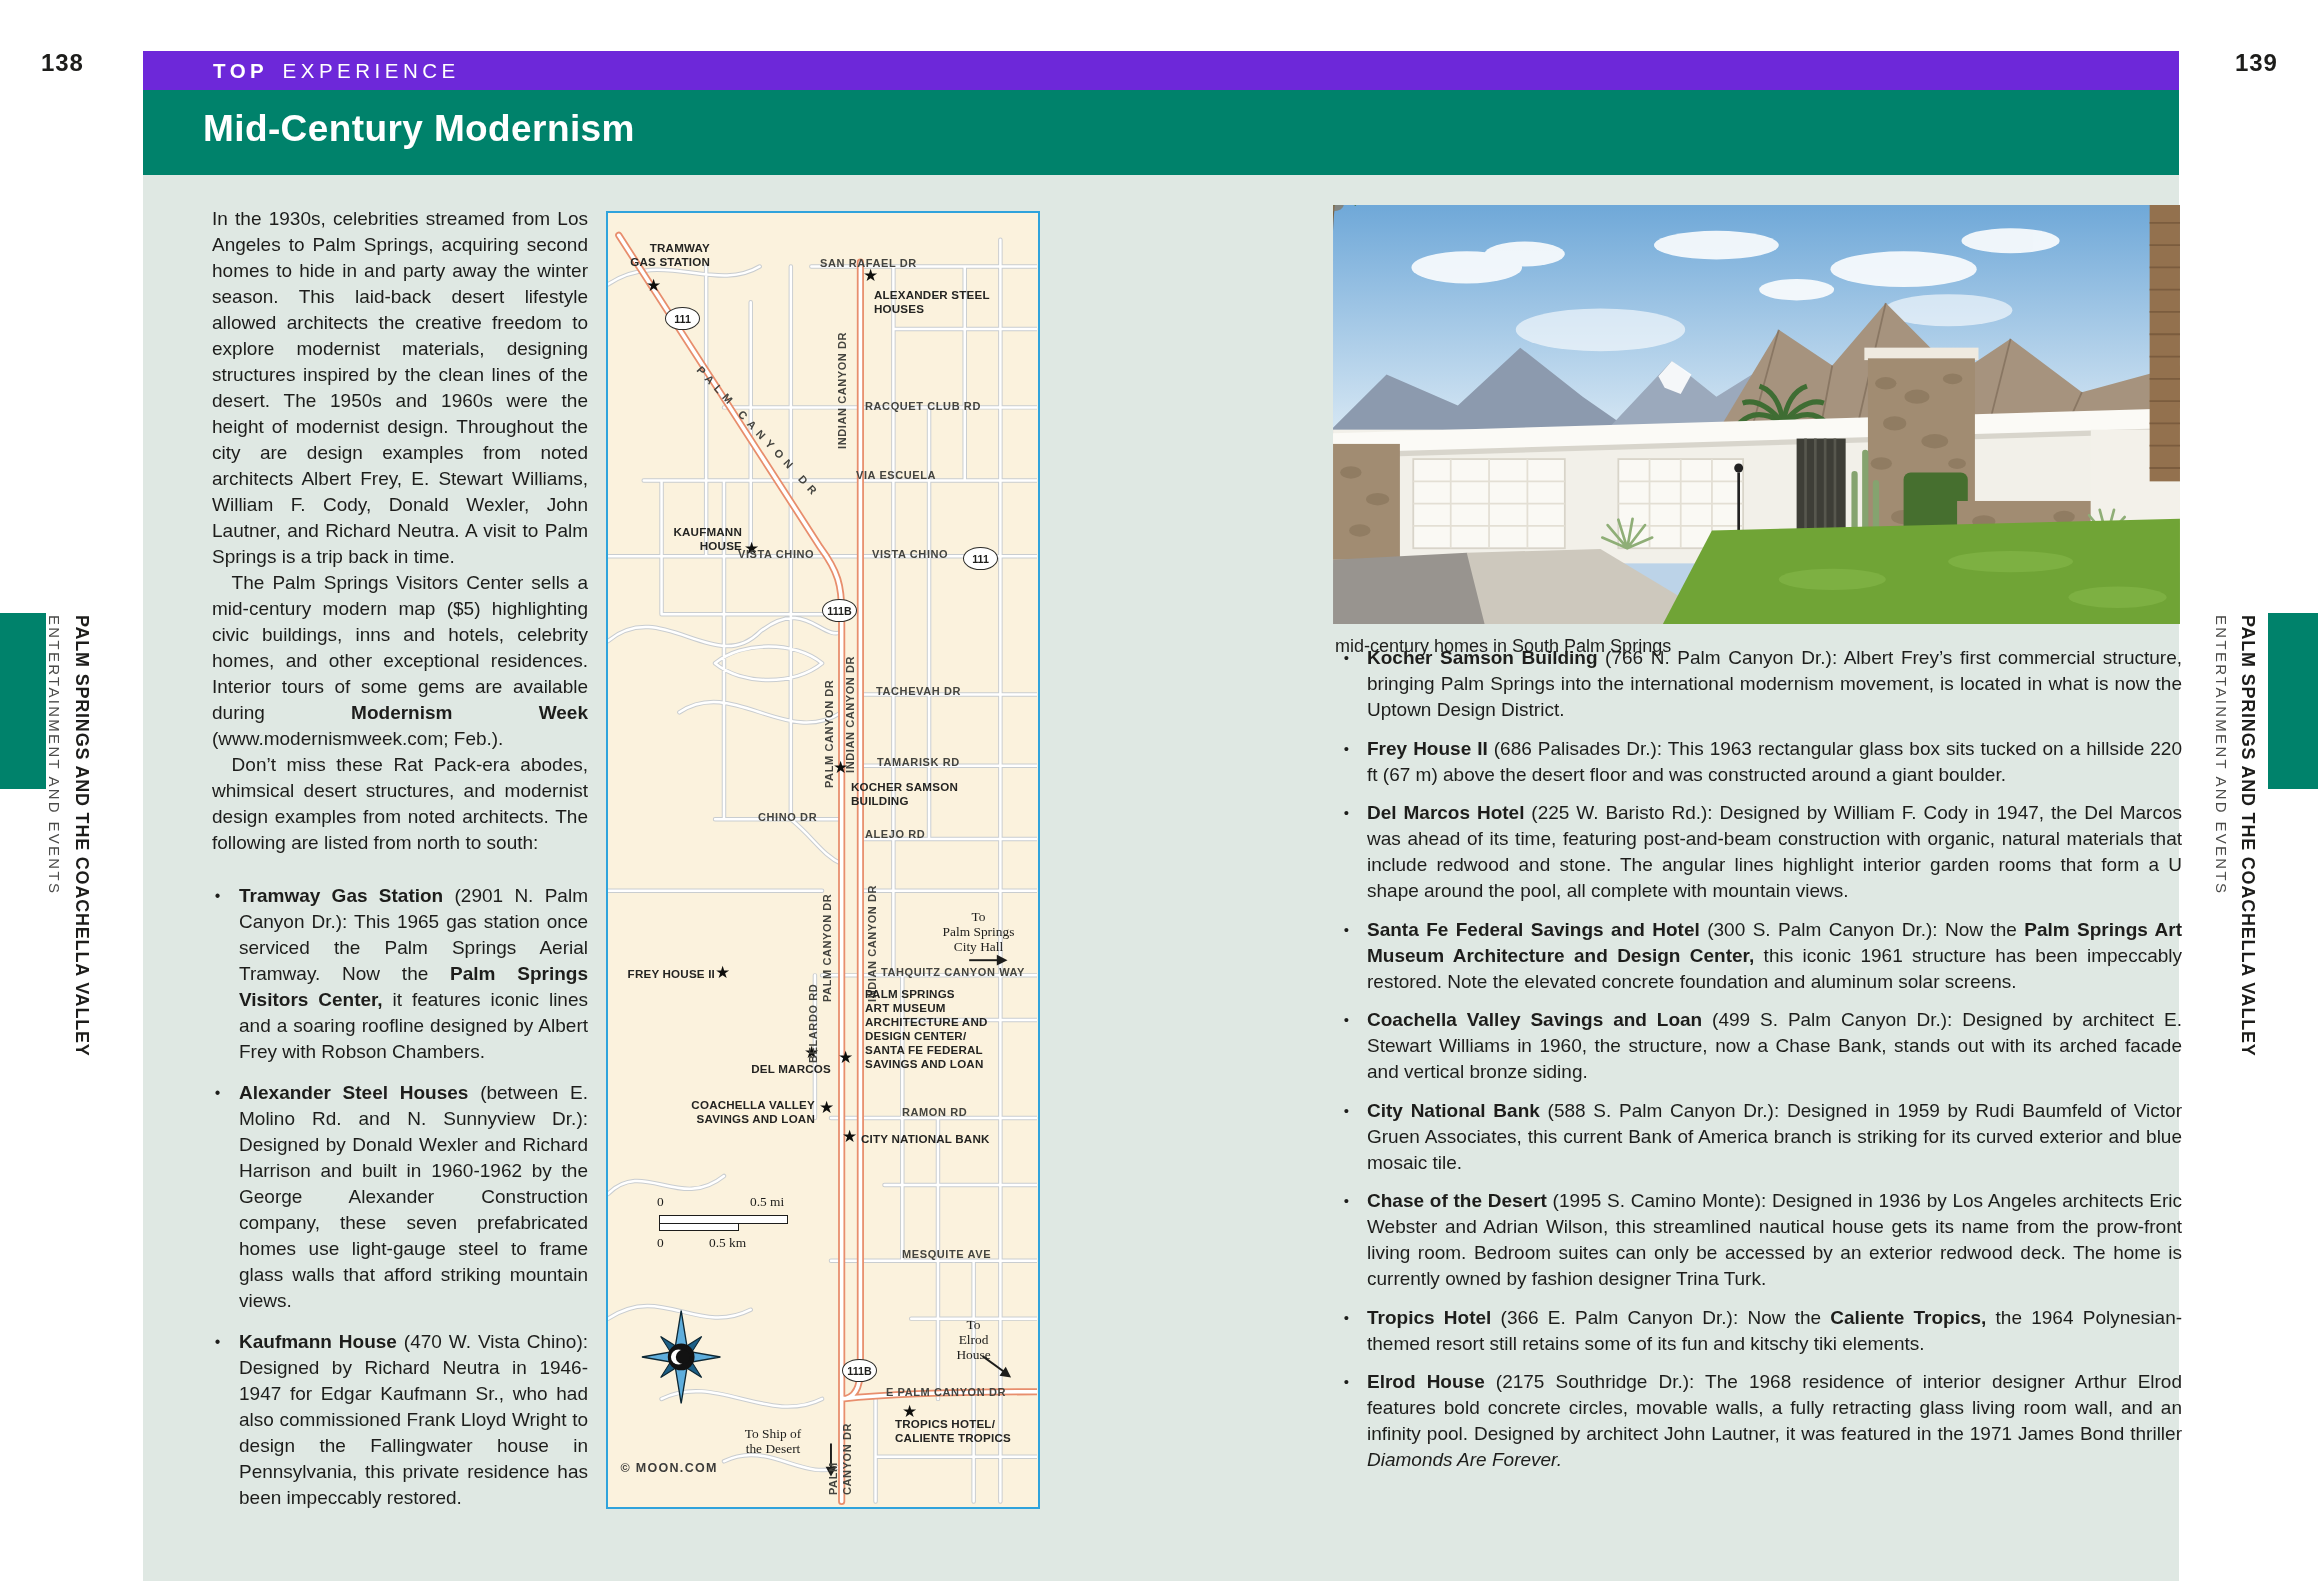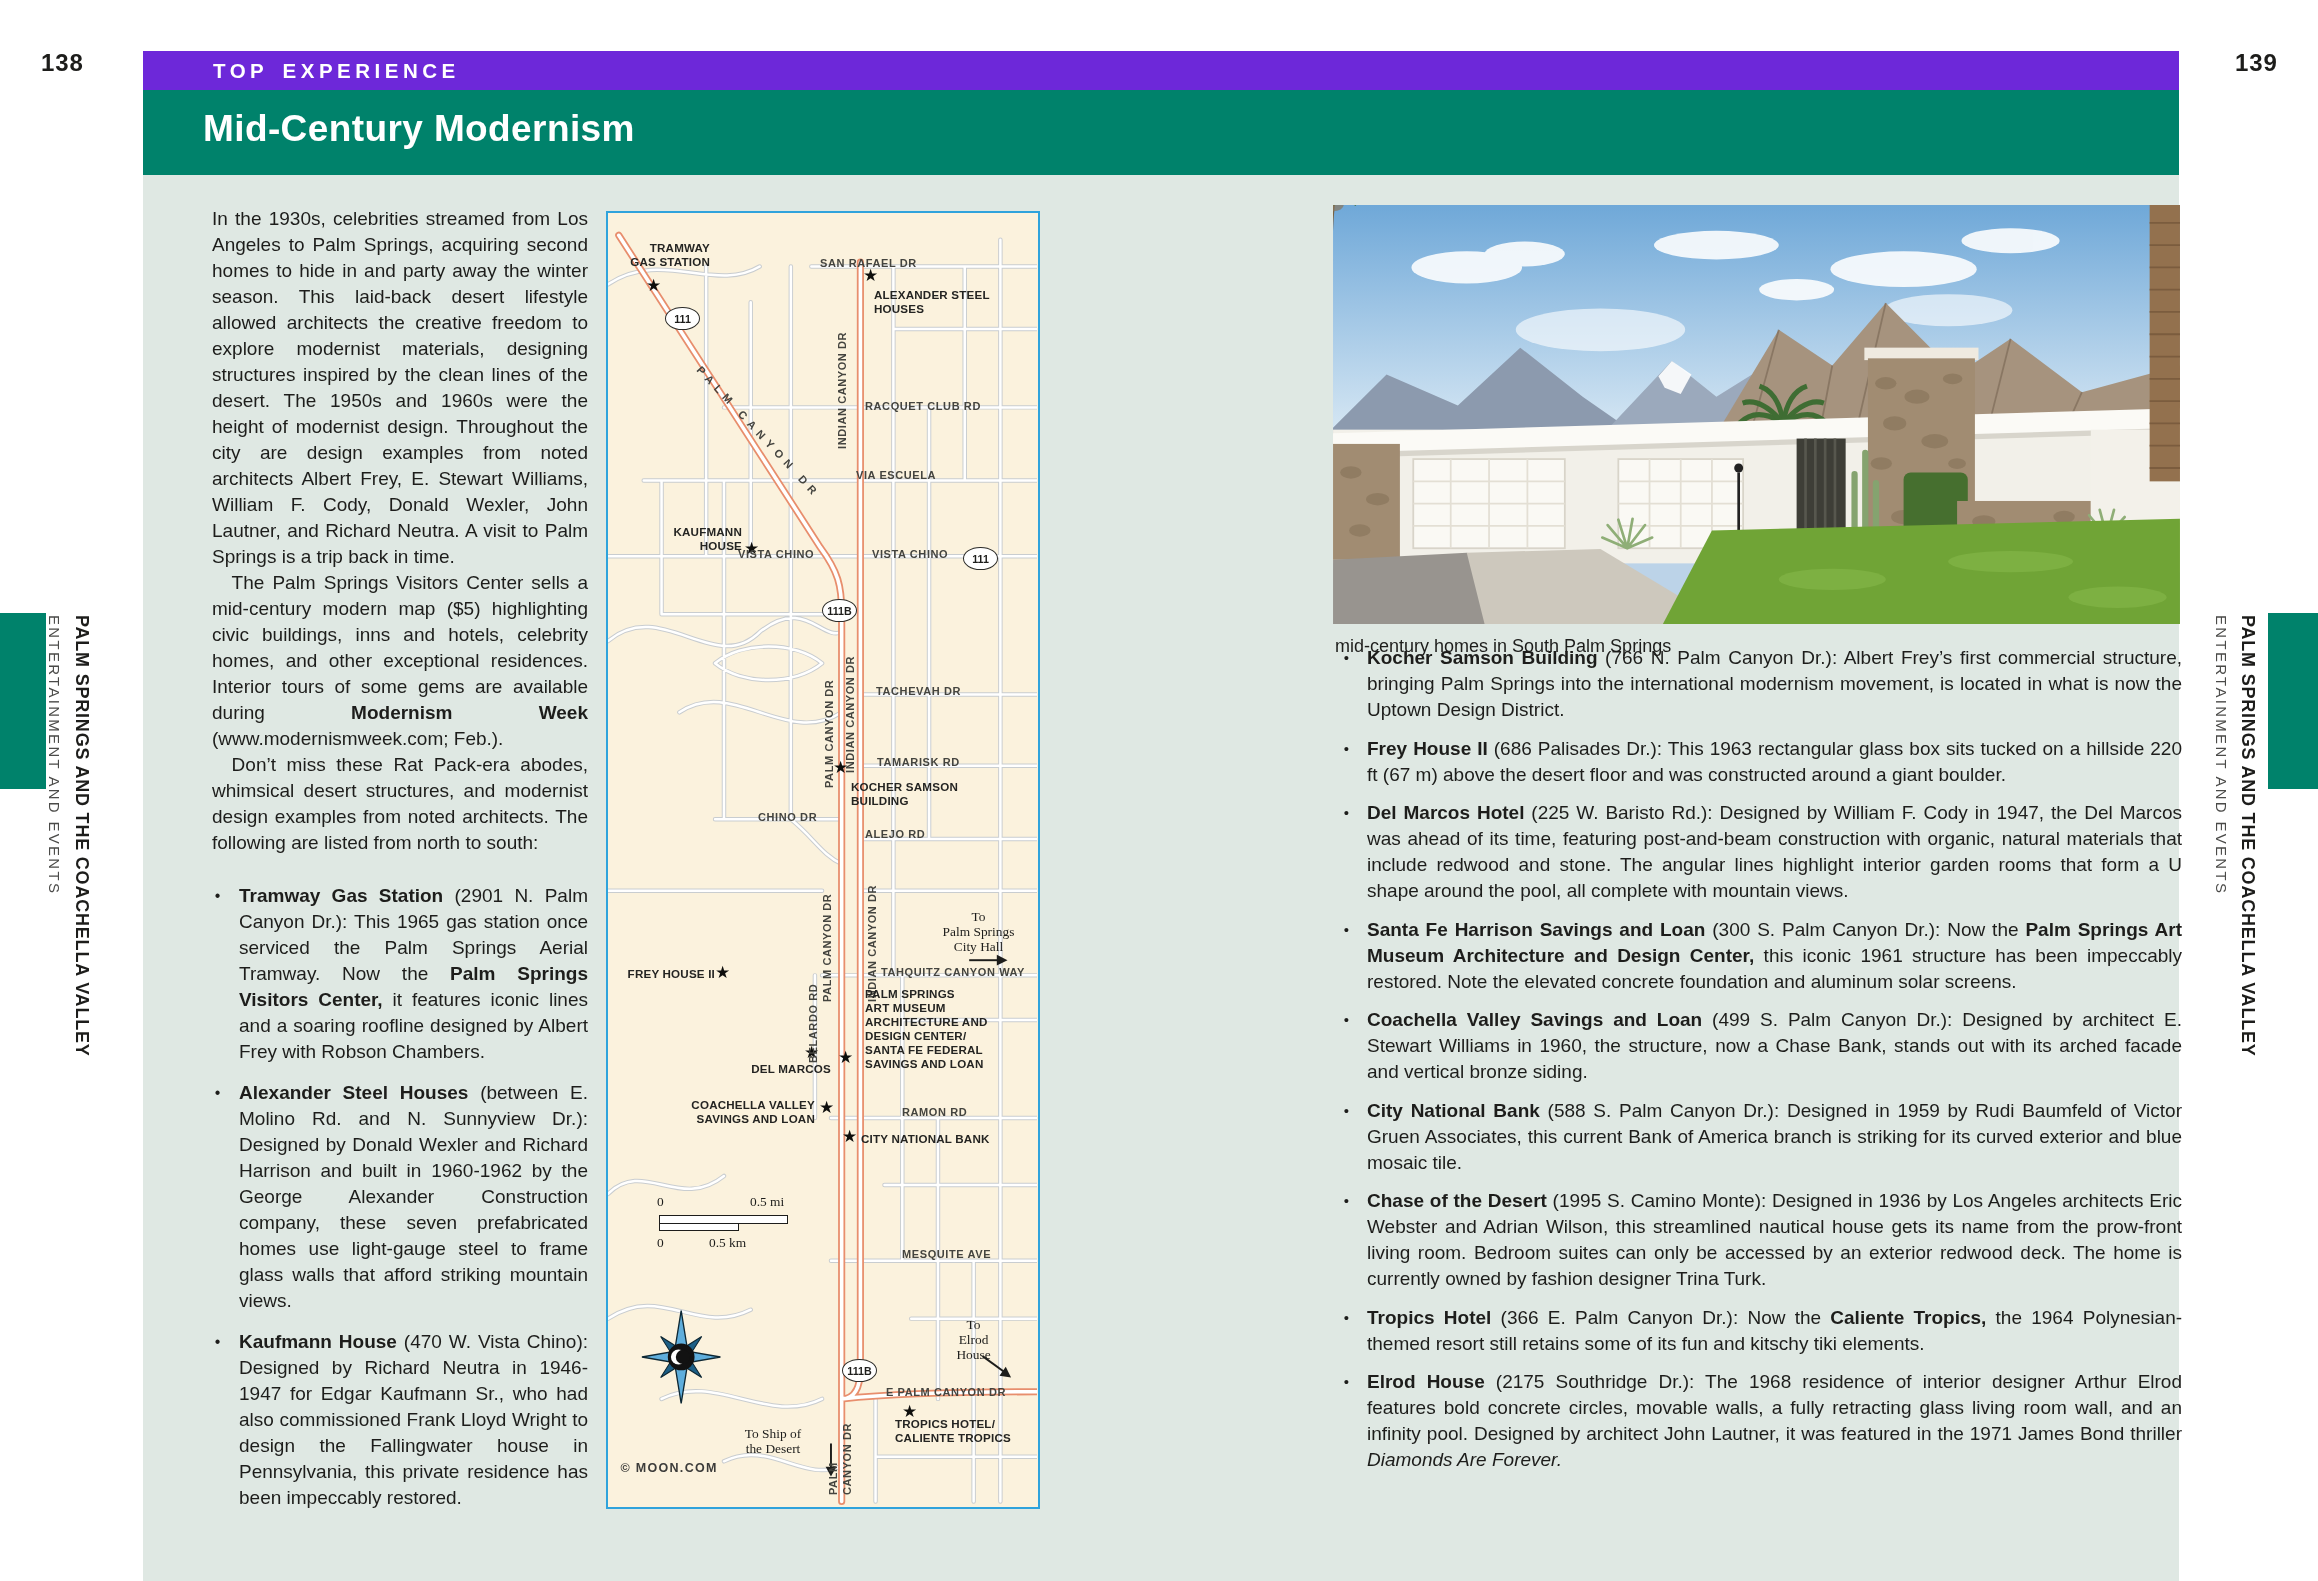--- a/index.html
+++ b/index.html
@@ -9,21 +9,21 @@
   
   .pagenum{position:absolute;font-size:24px;font-weight:700;letter-spacing:0.9px}
   #pn-l{left:41px;top:49px}
   #pn-r{left:2235px;top:49px}
 
   
   #banner{position:absolute;left:143px;top:51px;width:2036px;height:39px;background:#6d28d9;
           display:flex;align-items:center;padding-left:70px;box-sizing:border-box}
   #banner span{color:#fff;font-size:20.5px;letter-spacing:4.5px}
   #banner .t{font-weight:700}
-  #banner .e{font-weight:700;margin-left:14.3px}
+  #banner .e{font-weight:400;margin-left:14.3px}
   #teal{position:absolute;left:143px;top:90px;width:2036px;height:85px;background:#00826B}
   #title{position:absolute;left:203px;top:108px;font-size:37px;font-weight:700;color:#fff;letter-spacing:0.4px}
 
   
   #content{position:absolute;left:143px;top:175px;width:2036px;height:1406px;background:#DFE8E3}
 
   
   .tabrect{position:absolute;background:#00826B}
   #tab-l-rect{left:0;top:613px;width:46px;height:176px}
   #tab-r-rect{left:2268px;top:613px;width:51px;height:176px}
@@ -344,20 +344,20 @@
       <path d="M916,20 h34 M916,45 h34 M916,70 h34 M916,95 h34 M916,120 h34 M916,145 h34 M916,170 h34 M916,195 h34 M916,220 h34 M916,245 h34 M916,270 h34 M916,295 h34"></path>
     </g>
   </svg>
 </div>
 <div id="caption">mid-century homes in South Palm Springs</div>
 
 <div id="rlist">
   <div class="ritem"><b>Kocher Samson Building</b><span> (766 N. Palm Canyon Dr.): Albert Frey’s first commercial structure, bringing Palm Springs into the international modernism movement, is located in what is now the Uptown Design District.</span></div>
   <div class="ritem"><b>Frey House II</b><span> (686 Palisades Dr.): This 1963 rectangular glass box sits tucked on a hillside 220 ft (67 m) above the desert floor and was constructed around a giant boulder.</span></div>
   <div class="ritem"><b>Del Marcos Hotel</b><span> (225 W. Baristo Rd.): Designed by William F. Cody in 1947, the Del Marcos was ahead of its time, featuring post-and-beam construction with organic, natural materials that include redwood and stone. The angular lines highlight interior garden rooms that form a U shape around the pool, all complete with mountain views.</span></div>
-  <div class="ritem"><b>Santa Fe Harrison Savings and Loan</b><span> (300 S. Palm Canyon Dr.): Now the </span><b>Palm Springs Art Museum Architecture and Design Center,</b><span> this iconic 1961 structure has been impeccably restored. Note the elevated concrete foundation and aluminum solar screens.</span></div>
+  <div class="ritem"><b>Santa Fe Federal Savings and Hotel</b><span> (300 S. Palm Canyon Dr.): Now the </span><b>Palm Springs Art Museum Architecture and Design Center,</b><span> this iconic 1961 structure has been impeccably restored. Note the elevated concrete foundation and aluminum solar screens.</span></div>
   <div class="ritem"><b>Coachella Valley Savings and Loan</b><span> (499 S. Palm Canyon Dr.): Designed by architect E. Stewart Williams in 1960, the structure, now a Chase Bank, stands out with its arched facade and vertical bronze siding.</span></div>
   <div class="ritem"><b>City National Bank</b><span> (588 S. Palm Canyon Dr.): Designed in 1959 by Rudi Baumfeld of Victor Gruen Associates, this current Bank of America branch is striking for its curved exterior and blue mosaic tile.</span></div>
   <div class="ritem"><b>Chase of the Desert</b><span> (1995 S. Camino Monte): Designed in 1936 by Los Angeles architects Eric Webster and Adrian Wilson, this streamlined nautical house gets its name from the prow-front living room. Bedroom suites can only be accessed by an exterior redwood deck. The home is currently owned by fashion designer Trina Turk.</span></div>
   <div class="ritem"><b>Tropics Hotel</b><span> (366 E. Palm Canyon Dr.): Now the </span><b>Caliente Tropics,</b><span> the 1964 Polynesian-themed resort still retains some of its fun and kitschy tiki elements.</span></div>
   <div class="ritem"><b>Elrod House</b><span> (2175 Southridge Dr.): The 1968 residence of interior designer Arthur Elrod features bold concrete circles, movable walls, a fully retracting glass living room wall, and an infinity pool. Designed by architect John Lautner, it was featured in the 1971 James Bond thriller </span><i>Diamonds Are Forever.</i></div>
 </div>
 
 
 </body></html>

